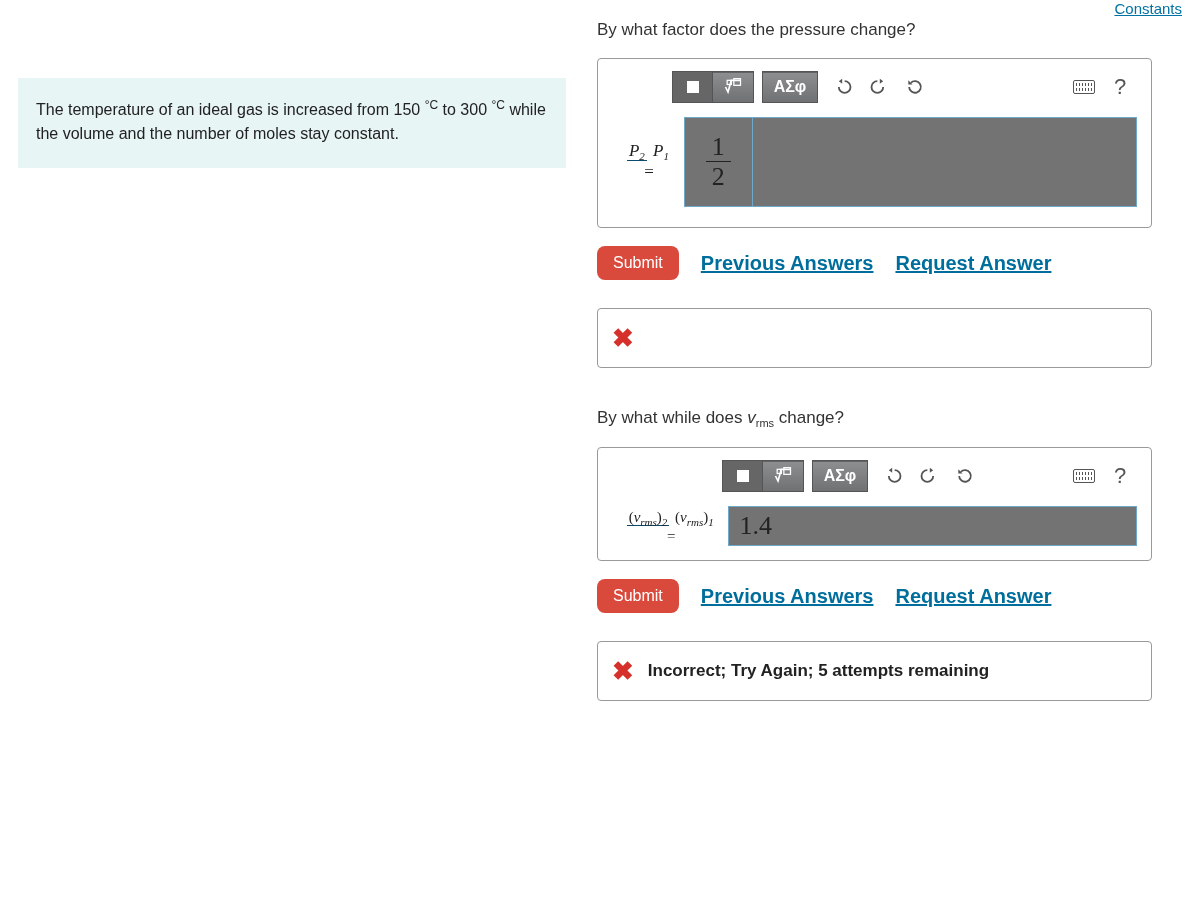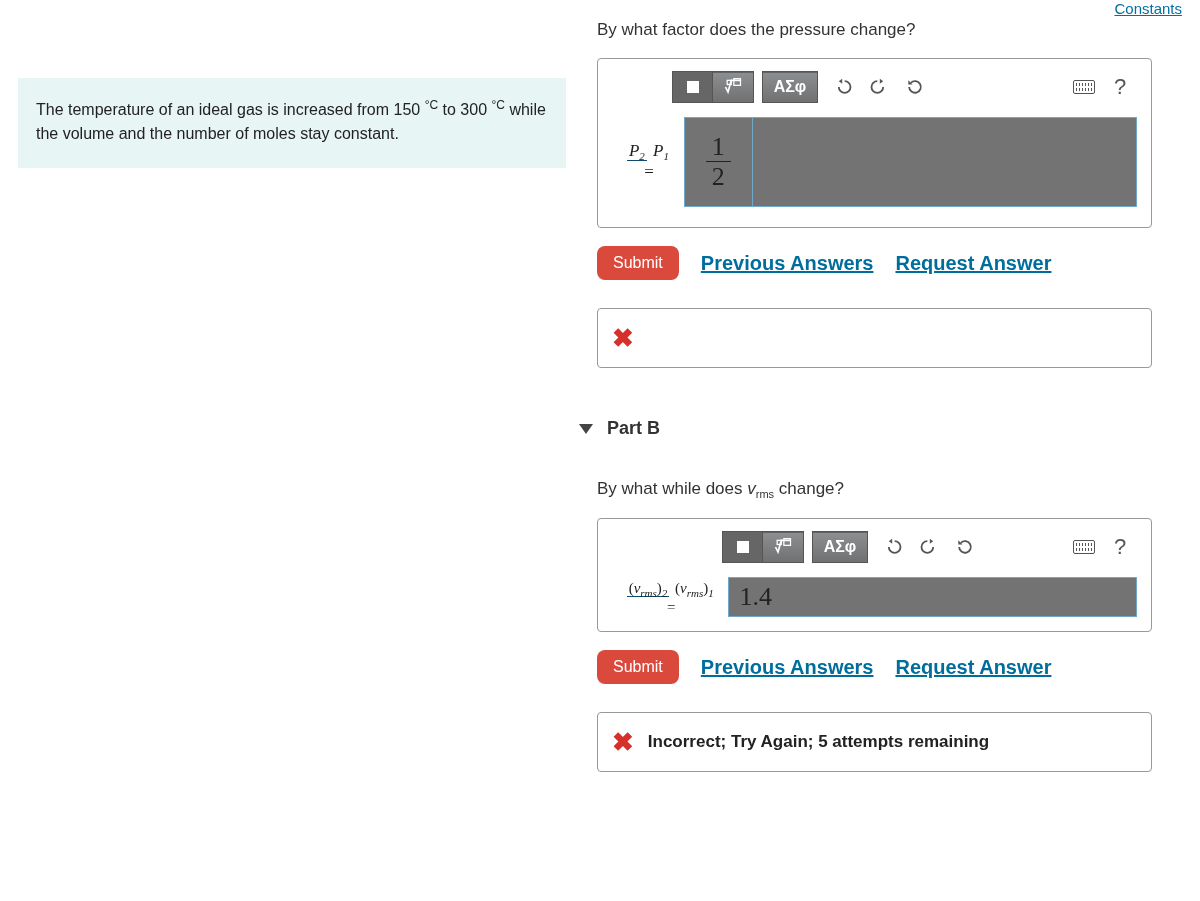--- a/index.html
+++ b/index.html
@@ -272,24 +272,20 @@
     <div class="below-row">
       <button class="submit-btn">Submit</button>
       <a class="link">Previous Answers</a>
       <a class="link">Request Answer</a>
     </div>
 
     <div class="feedback">
       <span class="x-icon">✖</span>
     </div>
 
-    <div class="part-header">
-      <div class="tri"></div>
-      <div class="part-title">Part B</div>
-    </div>
 
     <div class="part-question" style="padding-top:40px;">
       <span>By what while does </span><i><span>v</span></i><sub class="sub">rms</sub><span> change?</span>
     </div>
 
     <div class="answer-box" style="padding-bottom:14px;">
       <div class="toolbar" style="padding-left:110px;">
         <div class="tb-group">
           <div class="seg seg-active">
               <span class="square-icon"></span>

